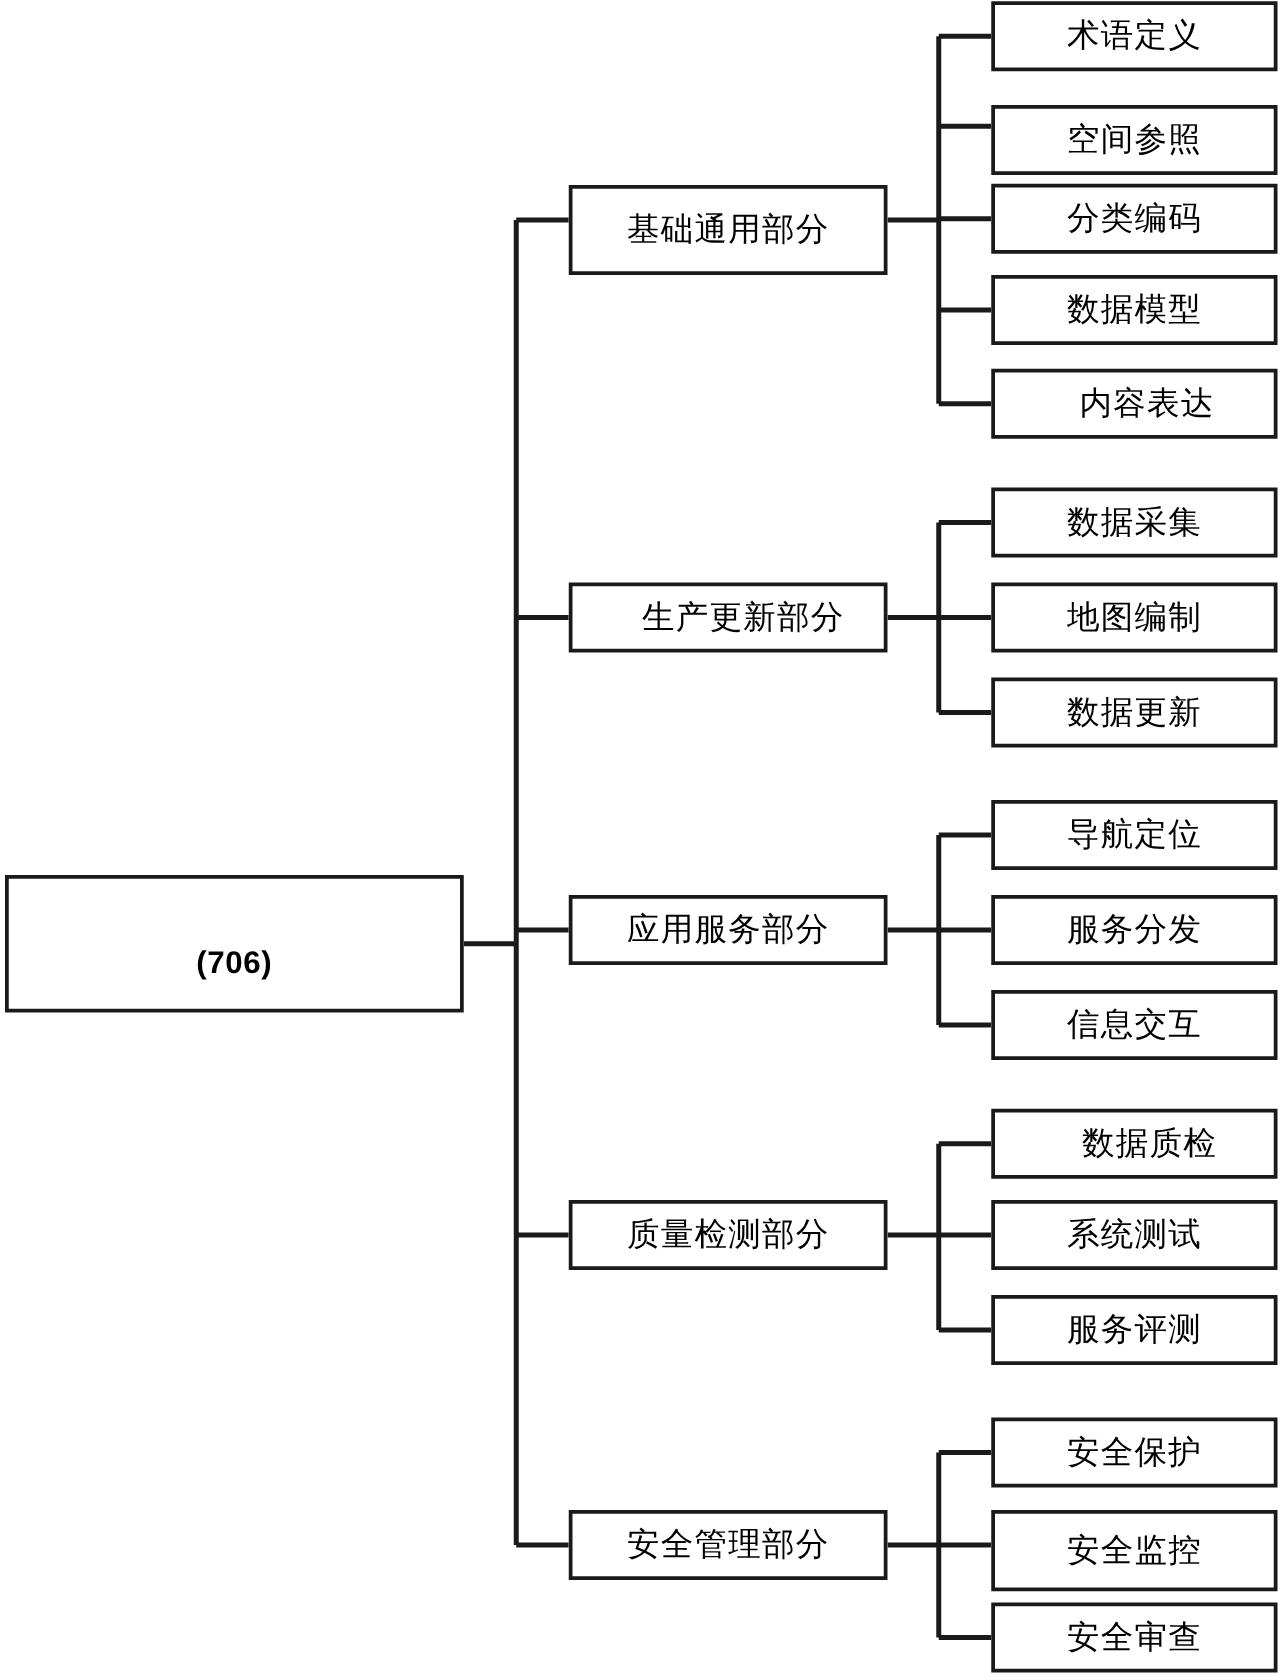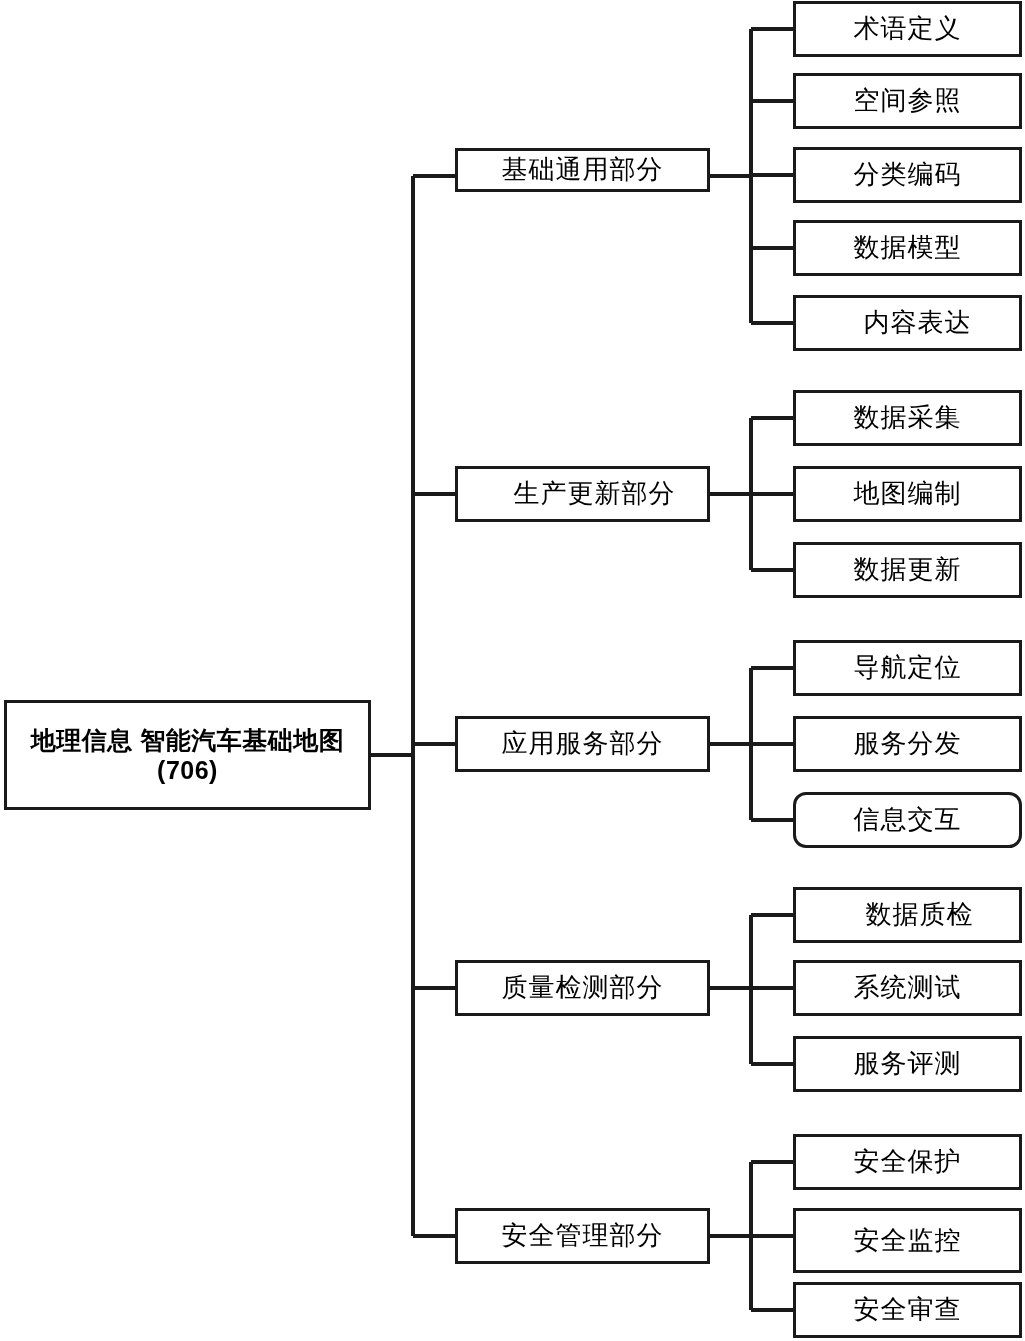--- a/index.html
+++ b/index.html
@@ -99,29 +99,29 @@
         <line x1="710" y1="1236" x2="751" y2="1236"></line>
         <line x1="751" y1="1162" x2="751" y2="1310"></line>
         <line x1="751" y1="1162" x2="793" y2="1162"></line>
         <line x1="751" y1="1236" x2="793" y2="1236"></line>
         <line x1="751" y1="1310" x2="793" y2="1310"></line>
       </g>
   </svg>
 
   <div id="nodes-layer">
       <div class="node node-root" style="left: 4px; top: 700px; width: 367px; height: 110px;">
-        <span class="root-text"><span>地理信息 智能汽车基础地图</span><br><span>(706)</span></span>
+        <span class="root-text"><br><span>(706)</span></span>
       </div>
-      <div class="node node-branch" style="left: 455px; top: 148px; width: 255px; height: 44px;">
+      <div class="node node-branch" style="left: 455px; top: 148px; width: 255px; height: 72px;">
         <span>基础通用部分</span>
       </div>
       <div class="node node-leaf" style="left: 793px; top: 1px; width: 229px; height: 56px;">
         <span>术语定义</span>
       </div>
-      <div class="node node-leaf" style="left: 793px; top: 73px; width: 229px; height: 56px;">
+      <div class="node node-leaf" style="left: 793px; top: 84px; width: 229px; height: 56px;">
         <span>空间参照</span>
       </div>
       <div class="node node-leaf" style="left: 793px; top: 147px; width: 229px; height: 56px;">
         <span>分类编码</span>
       </div>
       <div class="node node-leaf" style="left: 793px; top: 220px; width: 229px; height: 56px;">
         <span>数据模型</span>
       </div>
       <div class="node node-leaf" style="left: 793px; top: 295px; width: 229px; height: 56px; padding-left: 20px;">
         <span>内容表达</span>
@@ -140,21 +140,21 @@
       </div>
       <div class="node node-branch" style="left: 455px; top: 716px; width: 255px; height: 56px;">
         <span>应用服务部分</span>
       </div>
       <div class="node node-leaf" style="left: 793px; top: 640px; width: 229px; height: 56px;">
         <span>导航定位</span>
       </div>
       <div class="node node-leaf" style="left: 793px; top: 716px; width: 229px; height: 56px;">
         <span>服务分发</span>
       </div>
-      <div class="node node-leaf" style="left: 793px; top: 792px; width: 229px; height: 56px; border-radius: 13px;">
+      <div class="node node-leaf" style="left: 793px; top: 792px; width: 229px; height: 56px;">
         <span>信息交互</span>
       </div>
       <div class="node node-branch" style="left: 455px; top: 960px; width: 255px; height: 56px;">
         <span>质量检测部分</span>
       </div>
       <div class="node node-leaf" style="left: 793px; top: 887px; width: 229px; height: 56px; padding-left: 24px;">
         <span>数据质检</span>
       </div>
       <div class="node node-leaf" style="left: 793px; top: 960px; width: 229px; height: 56px;">
         <span>系统测试</span>

